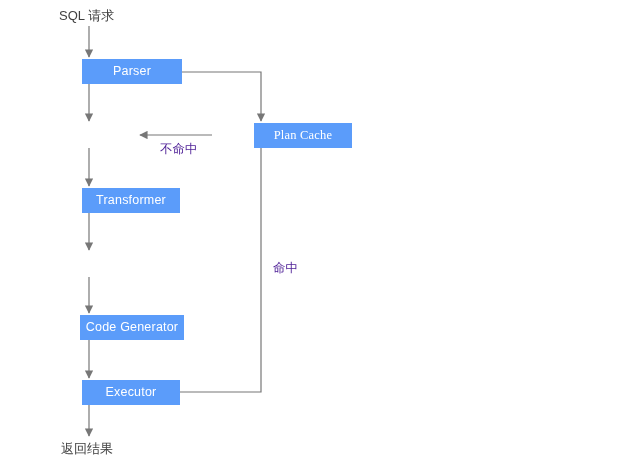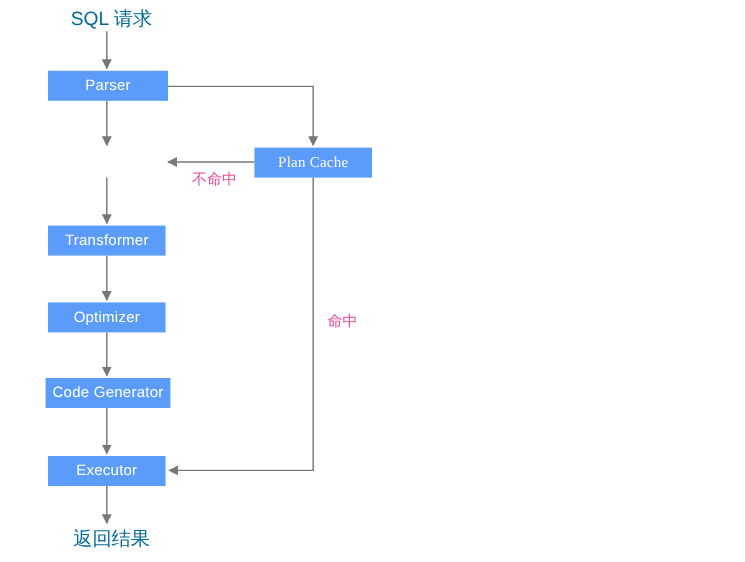--- a/index.html
+++ b/index.html
@@ -30,31 +30,32 @@
     box-sizing: border-box;
     background: #5B9CFA;
     color: #ffffff;
     display: flex;
     align-items: center;
     justify-content: center;
     font-size: 12.5px;
     letter-spacing: 0.2px;
     white-space: nowrap;
     line-height: 1;
+    margin-left: 42px;
   }
   .endpoint-label {
     position: absolute;
-    color: #0369a1;
-    font-size: 16px;
+    color: #404040;
+    font-size: 13px;
     white-space: nowrap;
     line-height: 1;
   }
   .edge-label {
     position: absolute;
-    color: #ec4899;
+    color: #4c1d95;
     font-size: 12.5px;
     white-space: nowrap;
     line-height: 1;
     text-align: center;
   }
 </style>
 </head>
 <body>
 
 <div id="canvas">
@@ -81,21 +82,20 @@
 
   <div class="endpoint-label" style="left:59px; top:9px;">SQL 请求</div>
 
   <div class="node" style="left:40px; top:59px; width:100px; height:25px;">Parser</div>
 
 
   <div class="node" style="left:212px; top:123px; width:98px; height:25px;font-family:Liberation Serif, serif;">Plan Cache</div>
 
   <div class="node" style="left:40px; top:188px; width:98px; height:25px;">Transformer</div>
 
-  <div class="node" style="left:40px; top:252px; width:98px; height:25px;">Optimizer</div>
 
   <div class="node" style="left:38px; top:315px; width:104px; height:25px;">Code Generator</div>
 
   <div class="node" style="left:40px; top:380px; width:98px; height:25px;">Executor</div>
 
   <div class="edge-label" style="left:160px; top:143px;">不命中</div>
 
   <div class="edge-label" style="left:273px; top:262px;">命中</div>
 
   <div class="endpoint-label" style="left:61px; top:442px;">返回结果</div>

